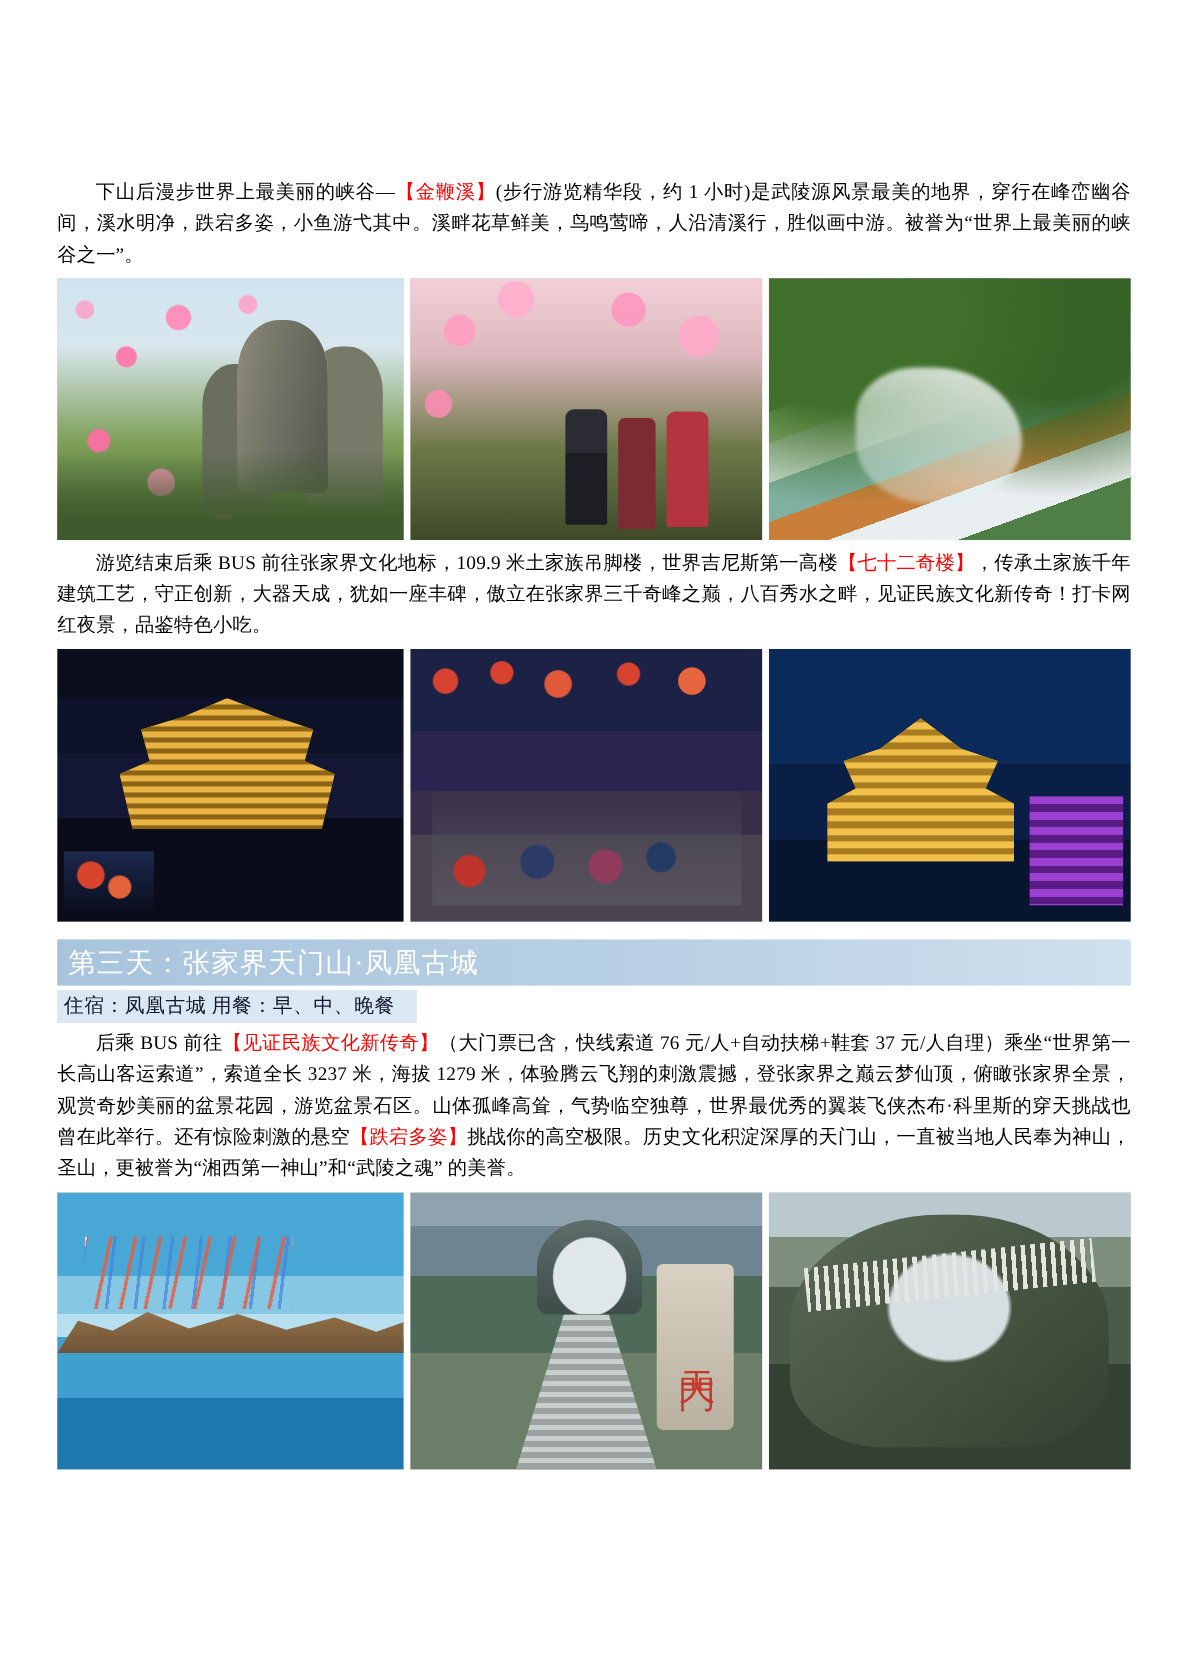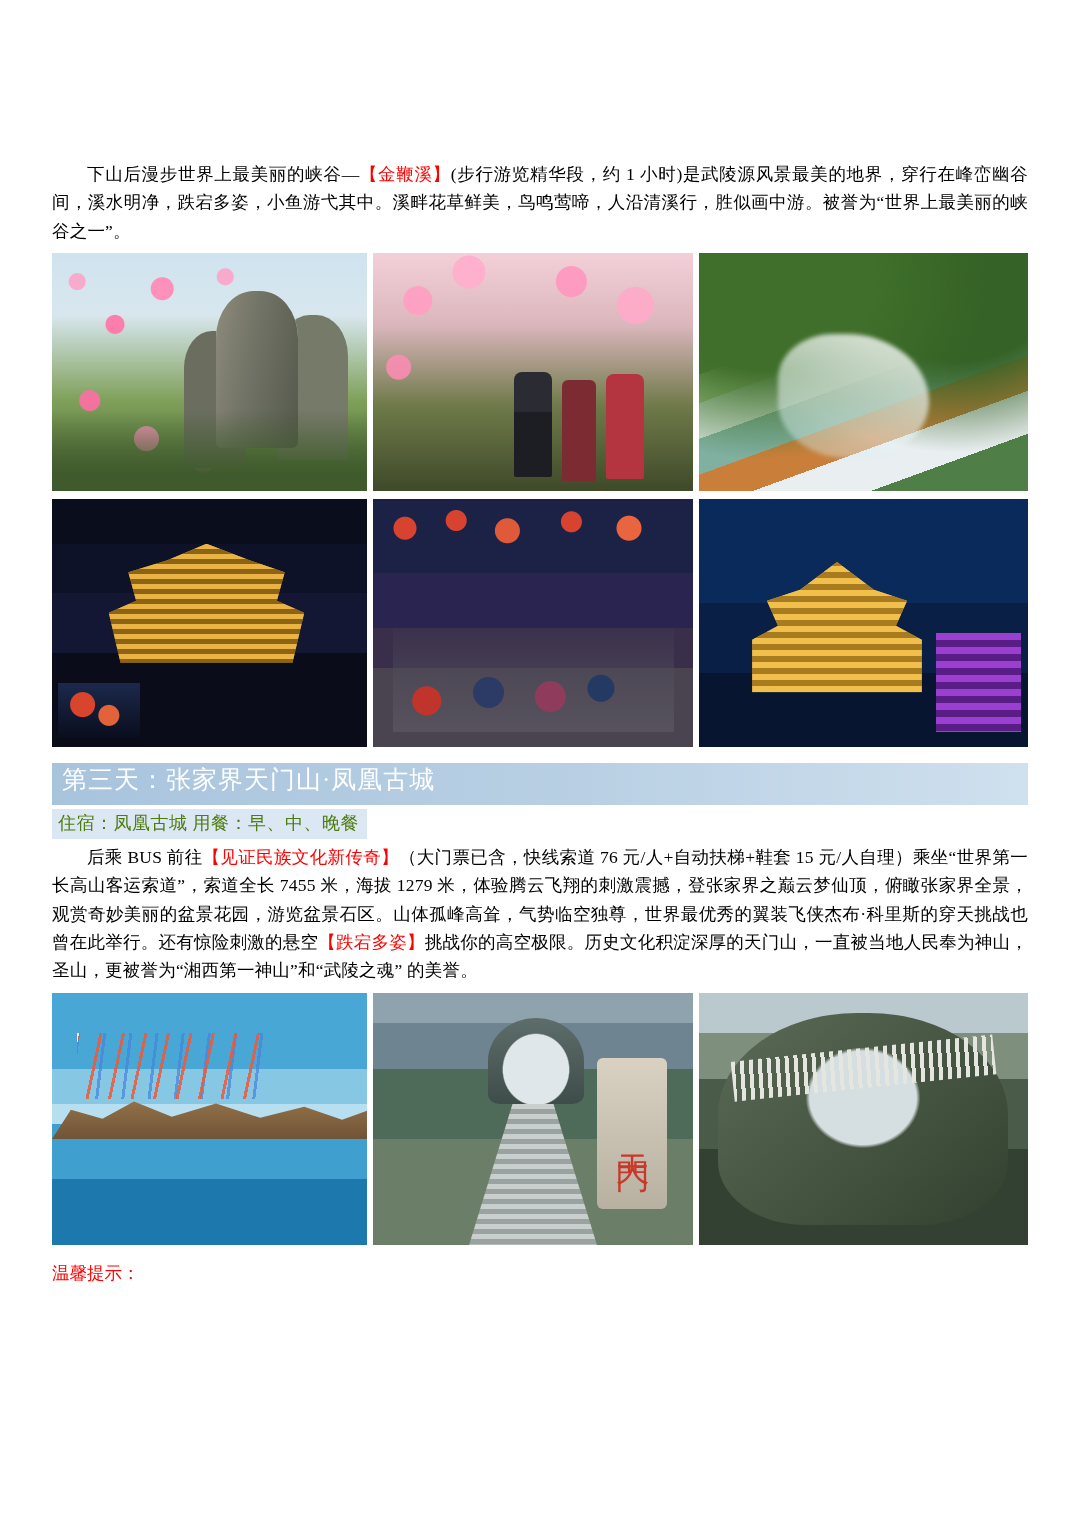--- a/index.html
+++ b/index.html
@@ -63,39 +63,39 @@
   .r3 .c1 { width: 316px; }
   .r3 .c2 { width: 320px; }
   .r3 .c3 { width: 330px; }
 
   
   .day-banner {
     margin-top: 16px;
     background: linear-gradient(to right, #a8c4dd 0%, #b9d0e4 55%, #cfe0ee 100%);
     height: 42px;
     display: flex;
-    align-items: flex-start;
+    align-items: center;
     padding-left: 10px;
     box-sizing: border-box;
   }
   .day-banner .txt {
     font-size: 25px;
     color: #ffffff;
     letter-spacing: 1px;
     font-family: "Liberation Serif", "DejaVu Serif", serif;
   }
   .stay-line {
     margin-top: 4px;
     height: 30px;
     display: inline-block;
     background: #dbe7f2;
-    padding: 2px 8px 2px 6px;
+    padding: 2px 20px 2px 6px;
     box-sizing: border-box;
     font-size: 18px;
-    color: #4d7c0f;
+    color: #0f172a;
     letter-spacing: 0.5px;
   }
   .stay-wrap { display: block; margin-bottom: 4px; }
 
   .tip {
     margin-top: 16px;
     font-size: 17.5px;
     color: #ff0000;
   }
 
@@ -312,20 +312,21 @@
         <div class="ph im11"></div>
       </div>
     <div class="img-cell c2">
         <div class="ph im12"></div>
       </div>
     <div class="img-cell c3">
         <div class="ph im13"></div>
       </div>
   </div>
 
+  <p class="body-text"><span>游览结束后乘 BUS 前往张家界文化地标，109.9 米土家族吊脚楼，世界吉尼斯第一高楼</span><span class="hl-red">【七十二奇楼】</span><span>，传承土家族千年建筑工艺，守正创新，大器天成，犹如一座丰碑，傲立在张家界三千奇峰之巅，八百秀水之畔，见证民族文化新传奇！打卡网红夜景，品鉴特色小吃。</span></p>
 
   <div class="img-row r2">
     <div class="img-cell c1">
         <div class="ph im21"></div>
       </div>
     <div class="img-cell c2">
         <div class="ph im22"></div>
       </div>
     <div class="img-cell c3">
         <div class="ph im23"></div>
@@ -334,30 +335,29 @@
 
   <div class="day-banner">
     <span class="txt">第三天：张家界天门山·凤凰古城</span>
   </div>
 
   <span class="stay-wrap">
     <span class="stay-line">住宿：凤凰古城     用餐：早、中、晚餐</span>
   </span>
 
 
-  <p class="body-text"><span>后乘 BUS 前往</span><span class="hl-red">【见证民族文化新传奇】</span><span>（大门票已含，快线索道 76 元/人+自动扶梯+鞋套 15 元/人自理）乘坐“世界第一长高山客运索道”，索道全长 7455 米，海拔 1279 米，体验腾云飞翔的刺激震撼，登张家界之巅云梦仙顶，俯瞰张家界全景，观赏奇妙美丽的盆景花园，游览盆景石区。山体孤峰高耸，气势临空独尊，世界最优秀的翼装飞侠杰布·科里斯的穿天挑战也曾在此举行。还有惊险刺激的悬空</span><span class="hl-red">【跌宕多姿】</span><span>挑战你的高空极限。历史文化积淀深厚的天门山，一直被当地人民奉为神山，圣山，更被誉为“湘西第一神山”和“武陵之魂” 的美誉。</span></p>
+  <p class="body-text"><span>后乘 BUS 前往</span><span class="hl-red">【见证民族文化新传奇】</span><span>（大门票已含，快线索道 76 元/人+自动扶梯+鞋套 37 元/人自理）乘坐“世界第一长高山客运索道”，索道全长 3237 米，海拔 1279 米，体验腾云飞翔的刺激震撼，登张家界之巅云梦仙顶，俯瞰张家界全景，观赏奇妙美丽的盆景花园，游览盆景石区。山体孤峰高耸，气势临空独尊，世界最优秀的翼装飞侠杰布·科里斯的穿天挑战也曾在此举行。还有惊险刺激的悬空</span><span class="hl-red">【跌宕多姿】</span><span>挑战你的高空极限。历史文化积淀深厚的天门山，一直被当地人民奉为神山，圣山，更被誉为“湘西第一神山”和“武陵之魂” 的美誉。</span></p>
 
   <div class="img-row r3">
     <div class="img-cell c1">
         <div class="ph im31"></div>
       </div>
     <div class="img-cell c2">
       <div class="ph im32"></div>
       <div class="stone-tablet">天門</div>
     </div>
     <div class="img-cell c3">
         <div class="ph im33"></div>
       </div>
   </div>
 
-  <div class="tip">温馨提示：</div>
 
 </div>
 
 </body></html>

